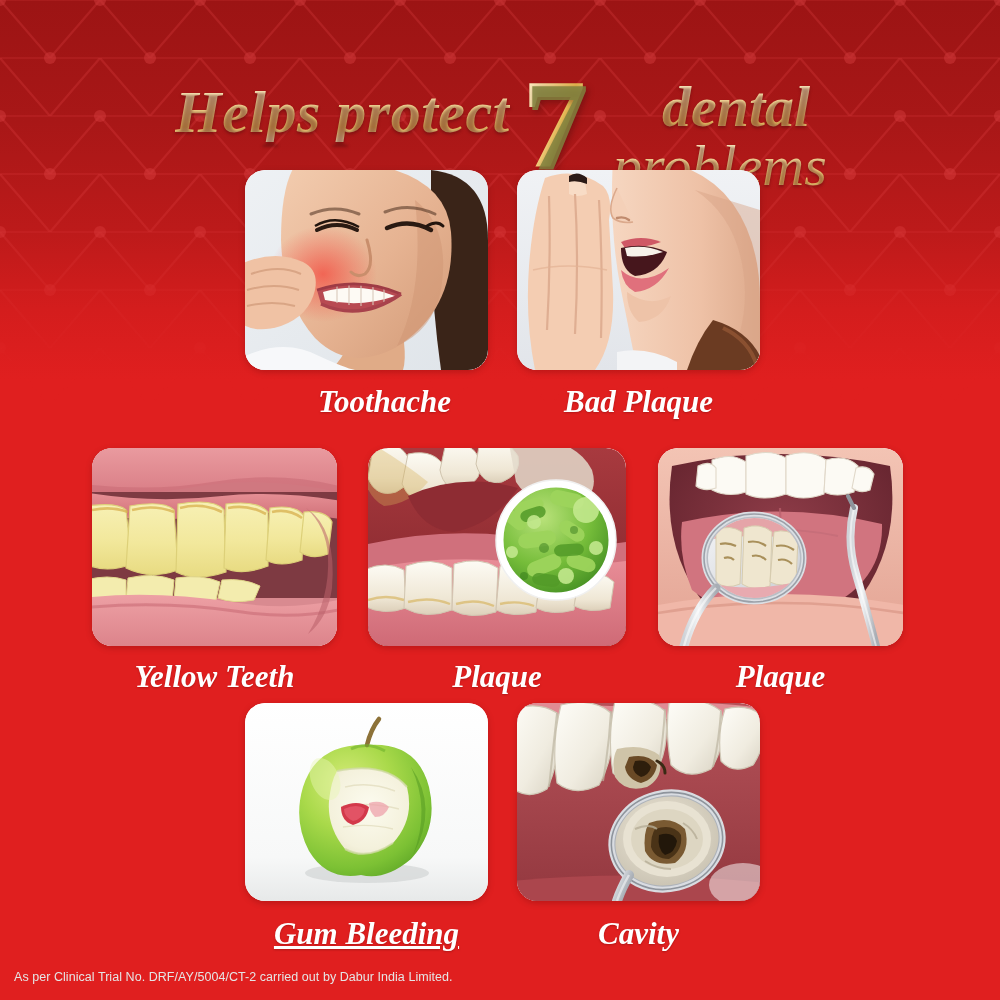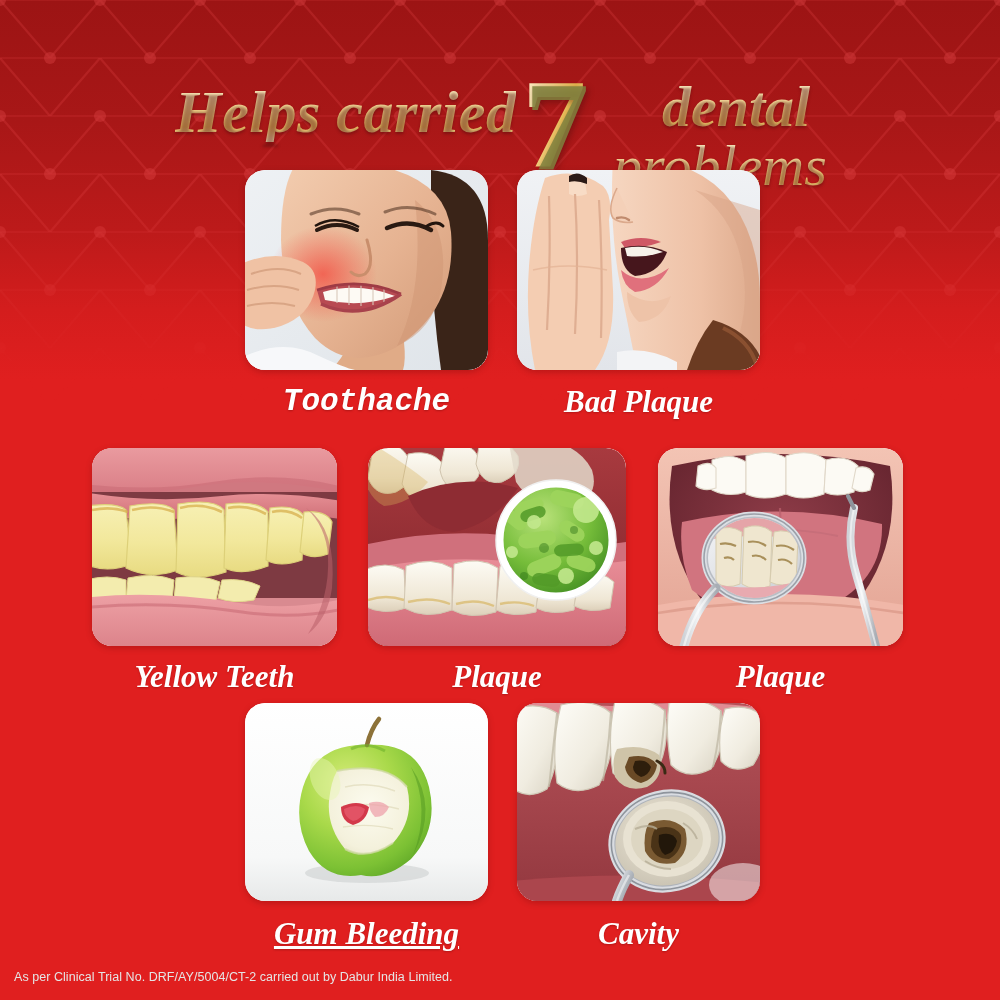--- a/index.html
+++ b/index.html
@@ -154,21 +154,21 @@
     line-height: 1;
     color: #ffffff;
     text-align: center;
     white-space: nowrap;
     text-shadow: 0 1px 2px rgba(90,10,10,0.35);
   }
 
   
   #card-toothache { left: 245px; top: 170px; width: 243px; height: 200px; }
   #card-badodour  { left: 517px; top: 170px; width: 243px; height: 200px; }
-  #cap-toothache  { left: 245px; top: 386px; width: 243px; font-family: Liberation Mono, monospace; }
+  #cap-toothache  { left: 263px; top: 386px; width: 243px; }
   #cap-badodour   { left: 517px; top: 386px; width: 243px; }
 
   
   #card-yellow { left: 92px;  top: 448px; width: 245px; height: 198px; }
   #card-germs  { left: 368px; top: 448px; width: 258px; height: 198px; }
   #card-plaque { left: 658px; top: 448px; width: 245px; height: 198px; }
   #cap-yellow  { left: 92px;  top: 661px; width: 245px; }
   #cap-germs   { left: 368px; top: 661px; width: 258px; }
   #cap-plaque  { left: 658px; top: 661px; width: 245px; }
 
@@ -273,21 +273,21 @@
       <circle cx="0" cy="348" r="6"></circle>
         <circle cx="200" cy="348" r="6"></circle>
       <circle cx="400" cy="348" r="6"></circle>
         <circle cx="600" cy="348" r="6"></circle>
       <circle cx="800" cy="348" r="6"></circle>
         <circle cx="1000" cy="348" r="6"></circle>
     </g>
   </svg>
 
   <div class="headline">
-    <div class="hl-line1">Helps carried</div>
+    <div class="hl-line1">Helps protect</div>
     <div class="hl-seven">7</div>
     <div class="hl-dental">dental</div>
     <div class="hl-problems">problems</div>
   </div>
 
   <div class="card" id="card-toothache">
     <svg viewBox="0 0 243 200">
       <defs>
         <linearGradient id="tBg" x1="0" y1="0" x2="1" y2="1">
           <stop offset="0%" stop-color="#eef1f4"></stop>

